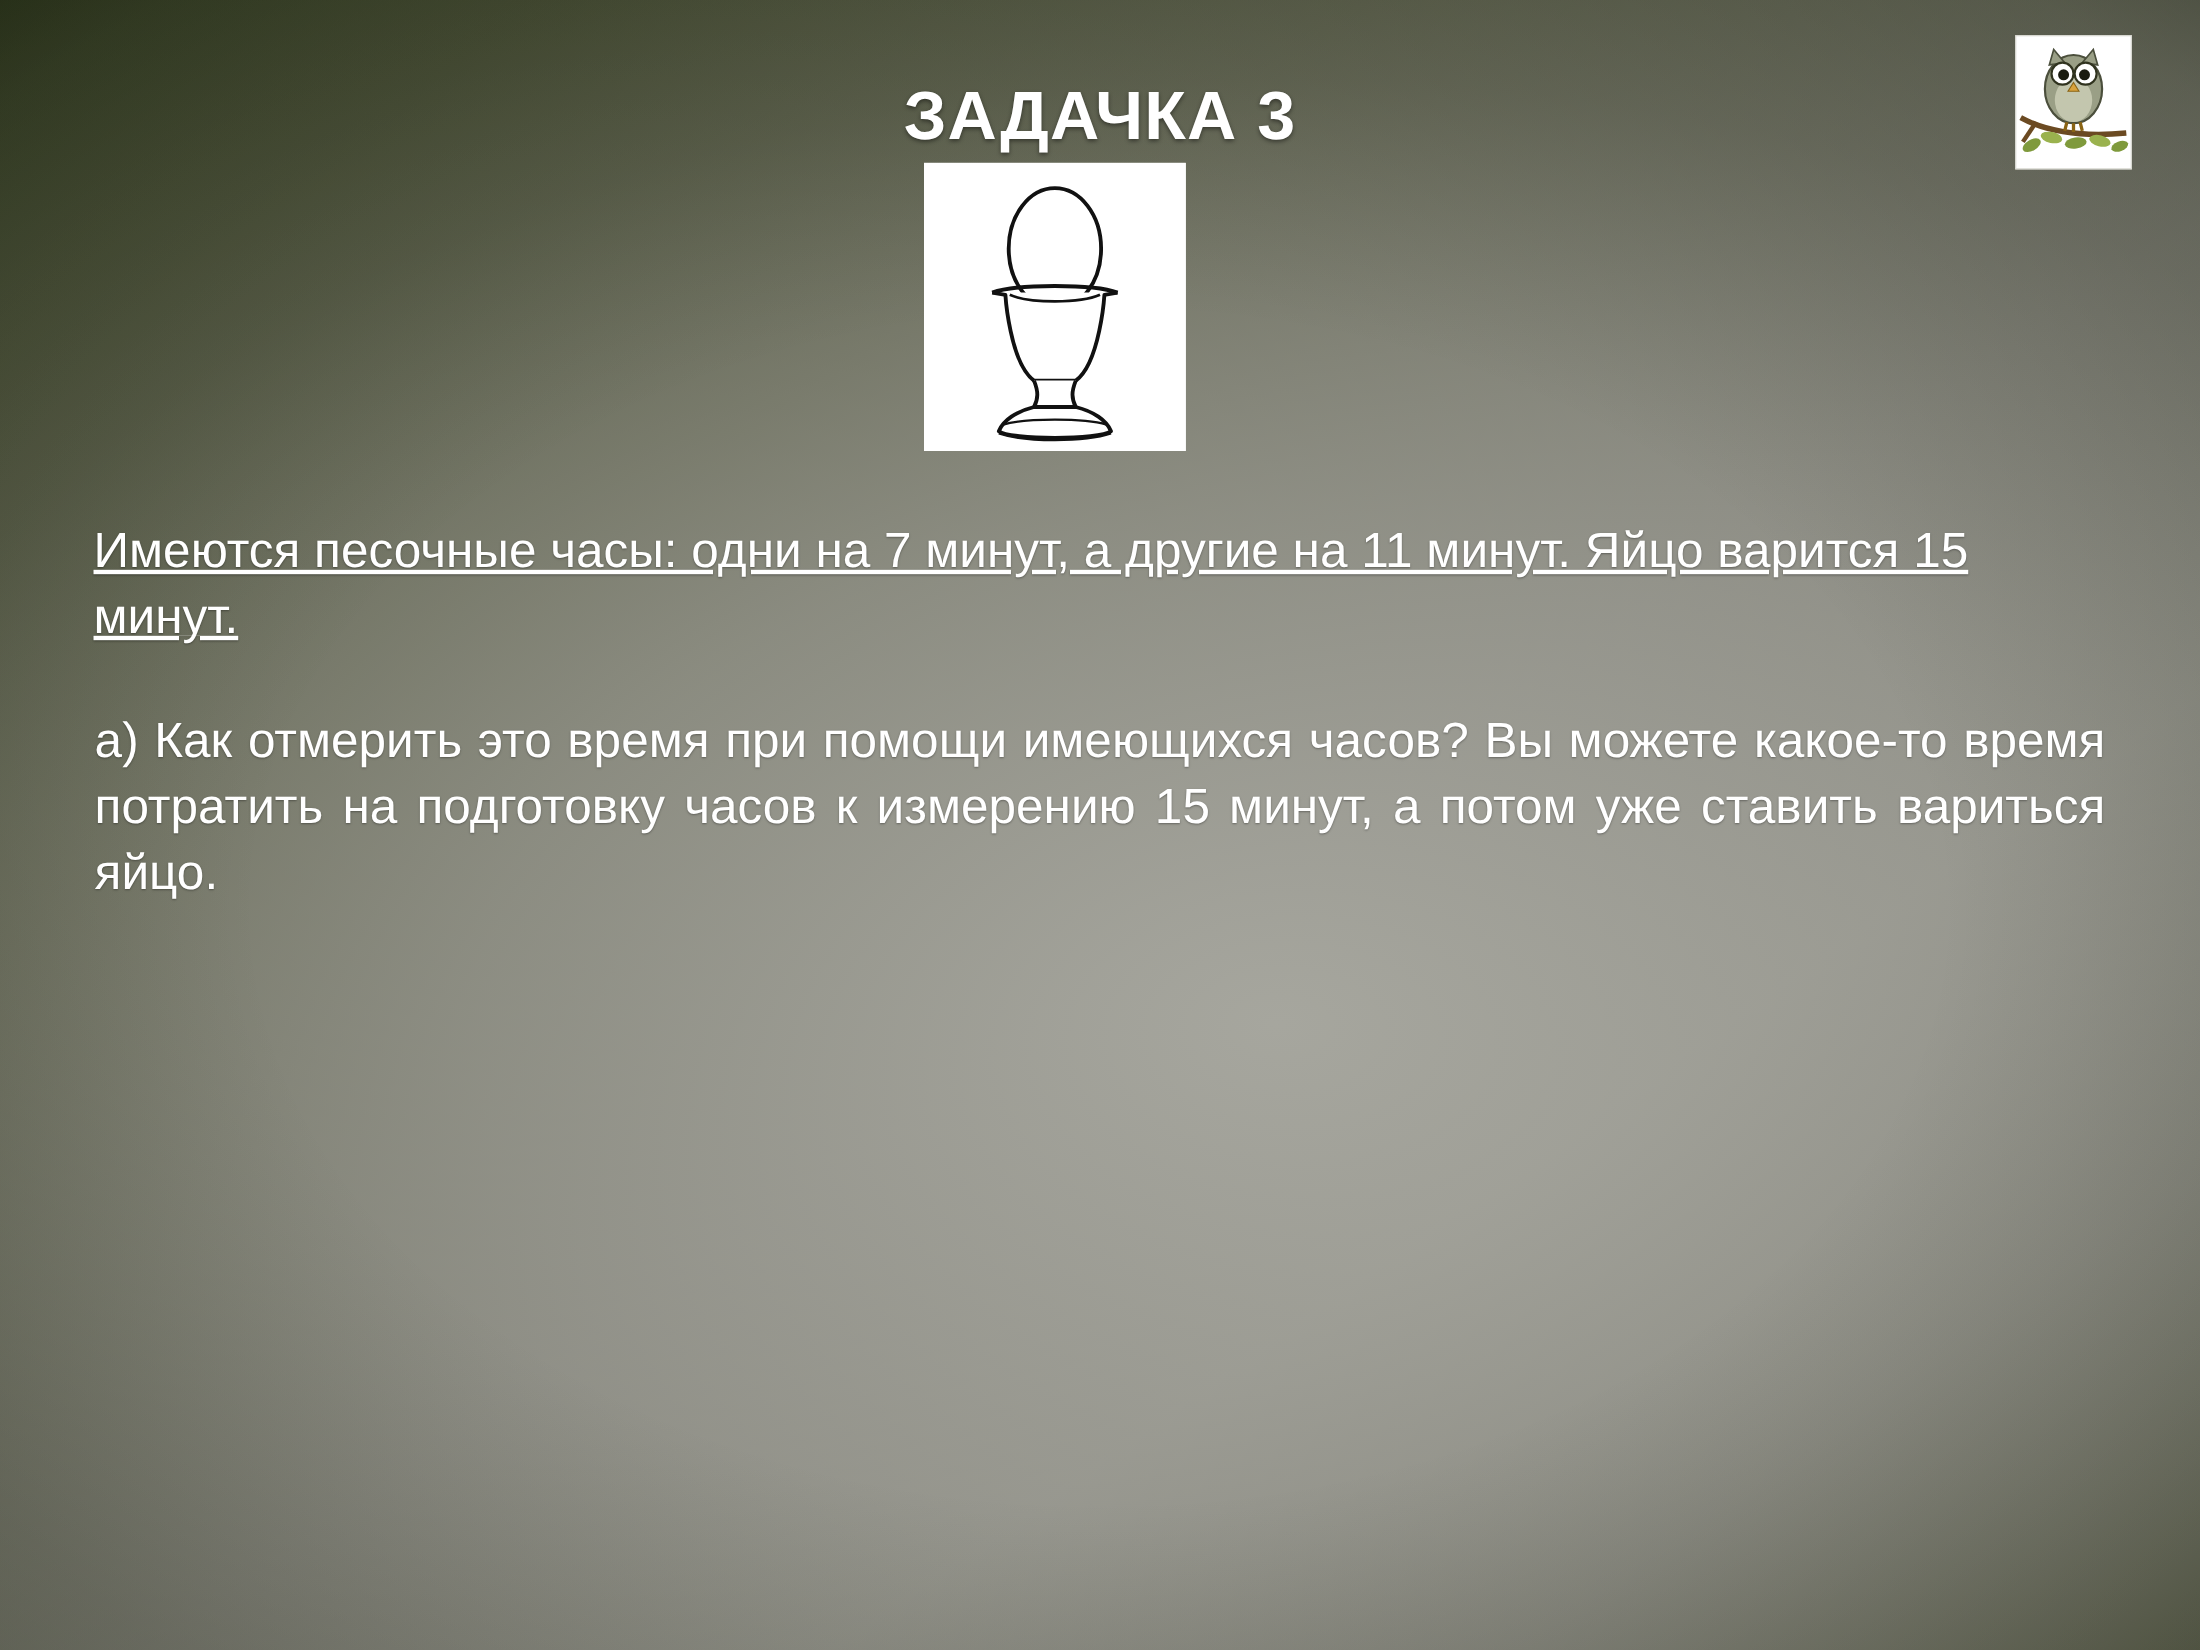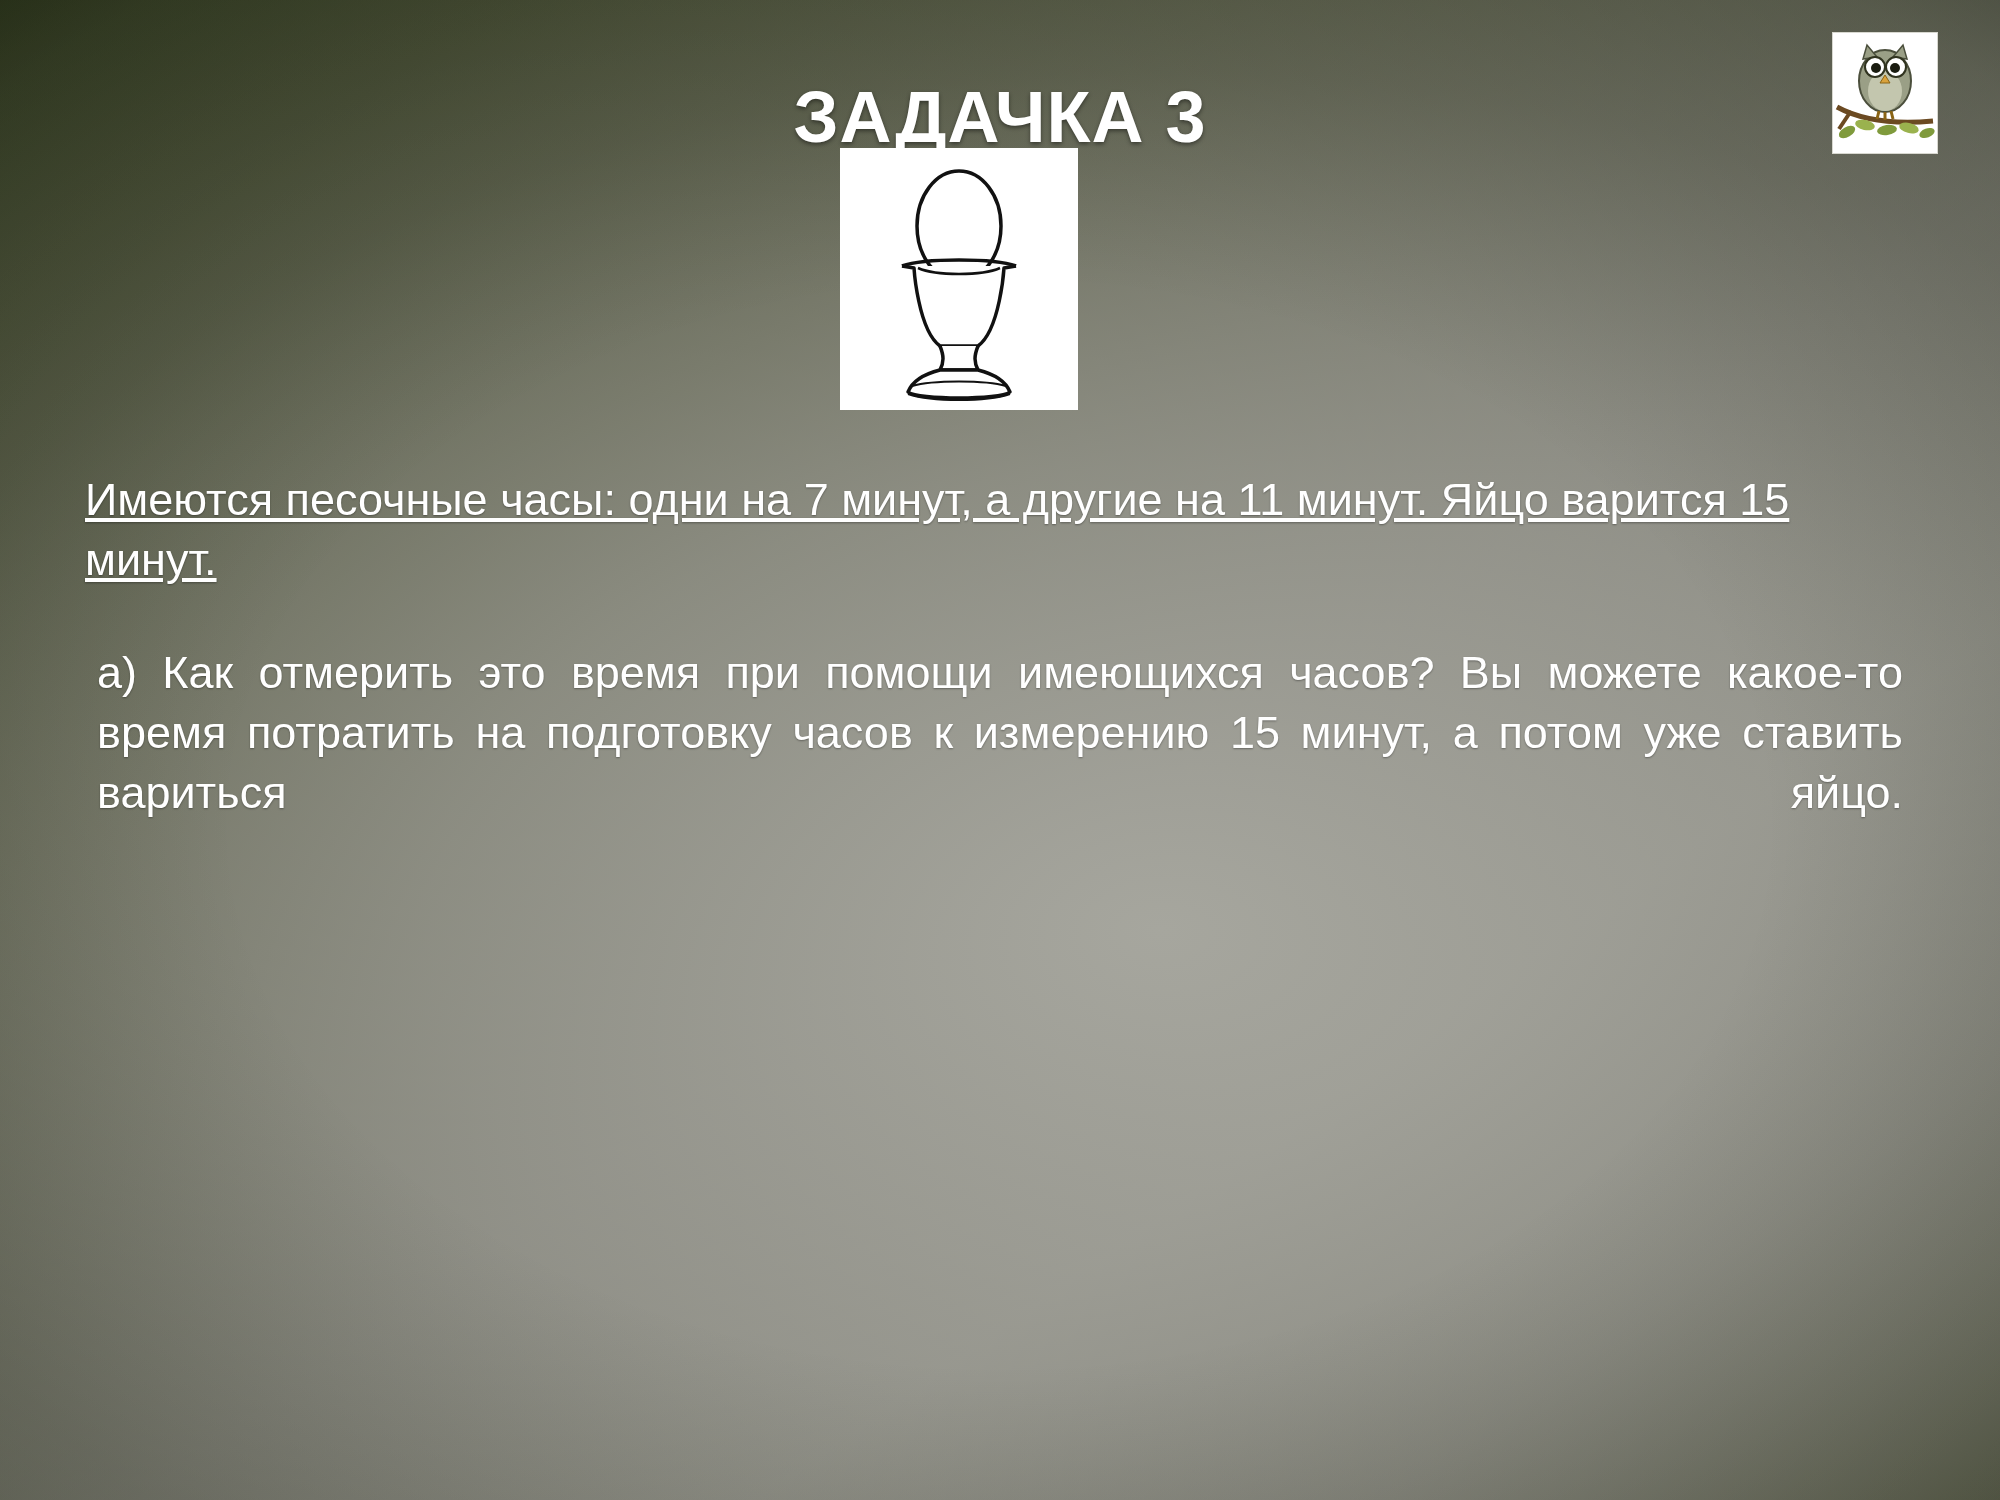--- a/index.html
+++ b/index.html
@@ -34,21 +34,21 @@
     pointer-events: none;
     background: radial-gradient(ellipse 85% 80% at 50% 55%, rgba(0,0,0,0) 45%, rgba(20,26,10,0.30) 85%, rgba(16,22,8,0.55) 100%);
   }
 
   .title {
     position: absolute;
     top: 28px;
     left: 0;
     width: 2000px;
     text-align: center;
-    font-size: 72px;
+    font-size: 62px;
     font-weight: bold;
     letter-spacing: 1px;
     color: #ffffff;
     text-shadow: 0 2px 4px rgba(0,0,0,0.45);
     z-index: 3;
   }
 
   .owl-badge {
     position: absolute;
     top: 32px;
@@ -83,21 +83,21 @@
     text-shadow: 0 1px 2px rgba(0,0,0,0.35);
   }
   .para-intro {
     text-align: left;
     margin: 0 0 52px 0;
     text-decoration: underline;
   }
   .para-a {
     text-align: justify;
     text-justify: inter-word;
-    margin: 12px;
+    margin: 1px;
   }
   .para-a::after {
     content: "";
     display: inline-block;
     width: 100%;
   }
 </style>
 </head>
 <body>
 

